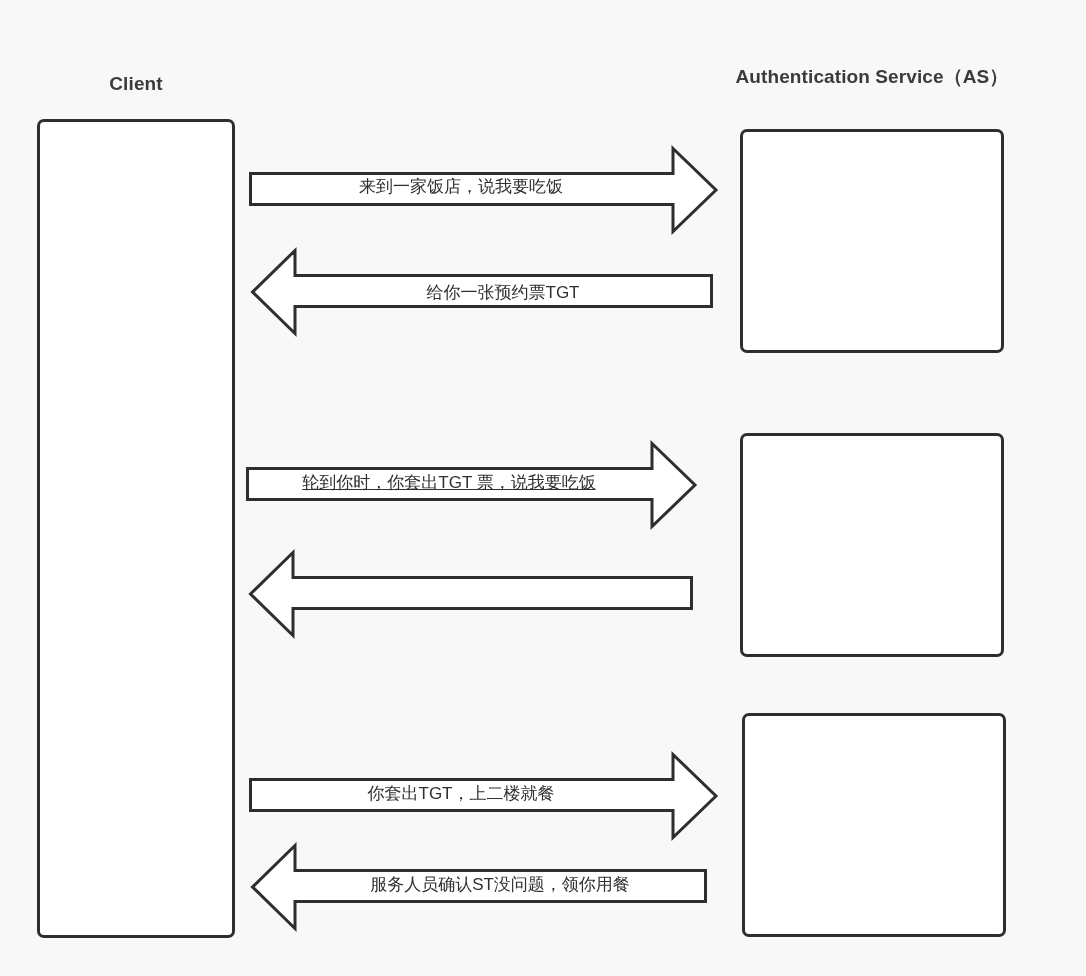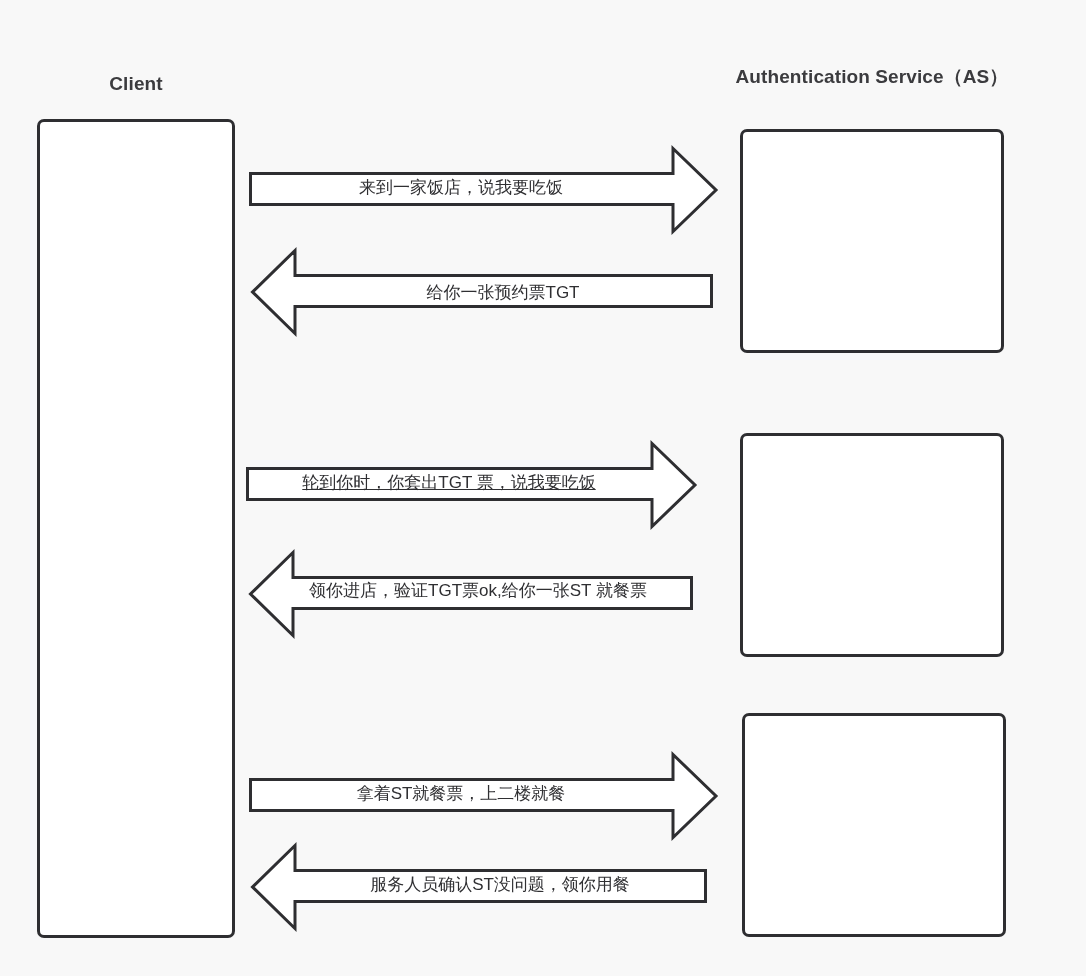--- a/index.html
+++ b/index.html
@@ -70,49 +70,48 @@
 
   <div class="actor-box" style="left:740px; top:433px; width:264px; height:224px;"></div>
 
   <div class="actor-box" style="left:742px; top:713px; width:264px; height:224px;"></div>
 
   <div class="arrow" style="left:249px; top:146px;">
     <svg width="470" height="88" viewBox="0 0 470 88">
       <path d="M1.5,27.5 L424,27.5 L424,2.5 L467,44 L424,85.5 L424,58.5 L1.5,58.5 Z" fill="#ffffff" stroke="#2e2e31" stroke-width="3" stroke-linejoin="miter"></path>
     </svg>
   </div>
-  <div class="arrow-label" style="left:251px; top:179px; width:420px;">来到一家饭店，说我要吃饭</div>
+  <div class="arrow-label" style="left:251px; top:179px; width:420px;font-family:Liberation Mono, monospace;">来到一家饭店，说我要吃饭</div>
 
   <div class="arrow" style="left:251px; top:248px;">
     <svg width="462" height="88" viewBox="0 0 462 88">
       <path d="M460.5,27.5 L44,27.5 L44,2.5 L1.5,44 L44,85.5 L44,58.5 L460.5,58.5 Z" fill="#ffffff" stroke="#2e2e31" stroke-width="3" stroke-linejoin="miter"></path>
     </svg>
   </div>
   <div class="arrow-label" style="left:296px; top:284px; width:414px;text-align:center;">给你一张预约票TGT</div>
 
   <div class="arrow" style="left:246px; top:441px;">
     <svg width="452" height="88" viewBox="0 0 452 88">
       <path d="M1.5,27.5 L406,27.5 L406,2.5 L449,44 L406,85.5 L406,58.5 L1.5,58.5 Z" fill="#ffffff" stroke="#2e2e31" stroke-width="3" stroke-linejoin="miter"></path>
     </svg>
   </div>
   <div class="arrow-label" style="left:248px; top:474px; width:402px;text-decoration:underline;">轮到你时，你套出TGT 票，说我要吃饭</div>
 
   <div class="arrow" style="left:249px; top:550px;">
     <svg width="444" height="88" viewBox="0 0 444 88">
       <path d="M442.5,27.5 L44,27.5 L44,2.5 L1.5,44 L44,85.5 L44,58.5 L442.5,58.5 Z" fill="#ffffff" stroke="#2e2e31" stroke-width="3" stroke-linejoin="miter"></path>
     </svg>
   </div>
-  <div class="arrow-label" style="left:269px; top:582px; width:418px;">领你进店，验证TGT票ok,给你一张ST 就餐票</div>
 
   <div class="arrow" style="left:249px; top:752px;">
     <svg width="470" height="88" viewBox="0 0 470 88">
       <path d="M1.5,27.5 L424,27.5 L424,2.5 L467,44 L424,85.5 L424,58.5 L1.5,58.5 Z" fill="#ffffff" stroke="#2e2e31" stroke-width="3" stroke-linejoin="miter"></path>
     </svg>
   </div>
-  <div class="arrow-label" style="left:251px; top:785px; width:420px;">拿着ST就餐票，上二楼就餐</div>
+  <div class="arrow-label" style="left:251px; top:785px; width:420px;">你套出TGT，上二楼就餐</div>
 
   <div class="arrow" style="left:251px; top:843px;">
     <svg width="456" height="88" viewBox="0 0 456 88">
       <path d="M454.5,27.5 L44,27.5 L44,2.5 L1.5,44 L44,85.5 L44,58.5 L454.5,58.5 Z" fill="#ffffff" stroke="#2e2e31" stroke-width="3" stroke-linejoin="miter"></path>
     </svg>
   </div>
   <div class="arrow-label" style="left:295px; top:876px; width:410px;">服务人员确认ST没问题，领你用餐</div>
 
 </div>
 

